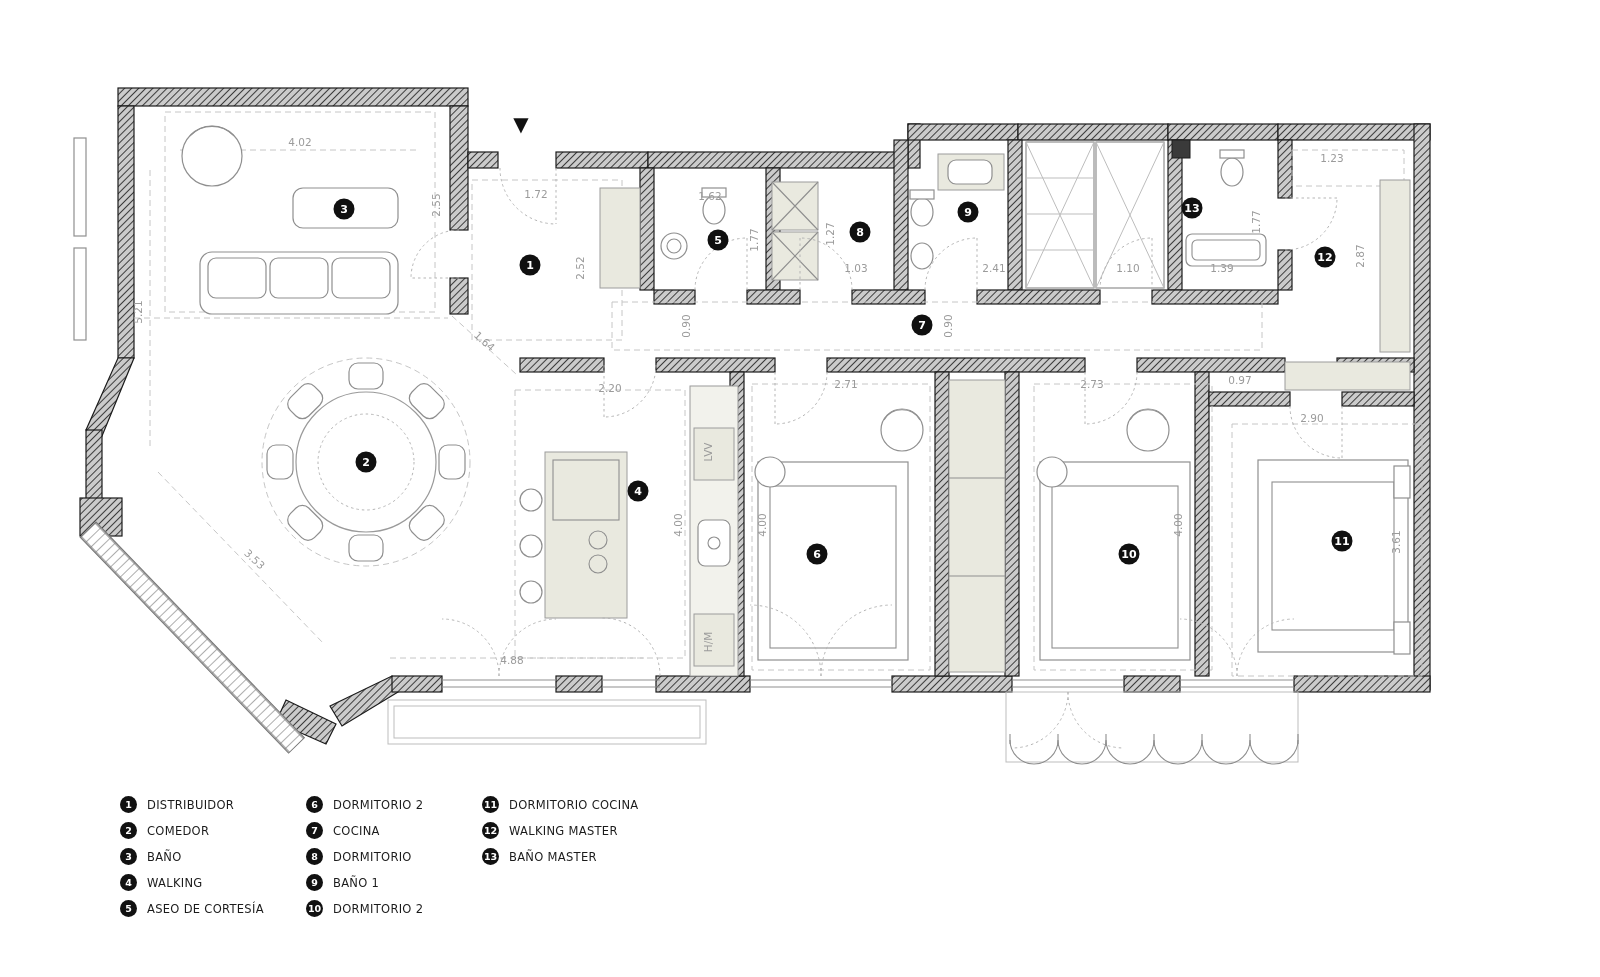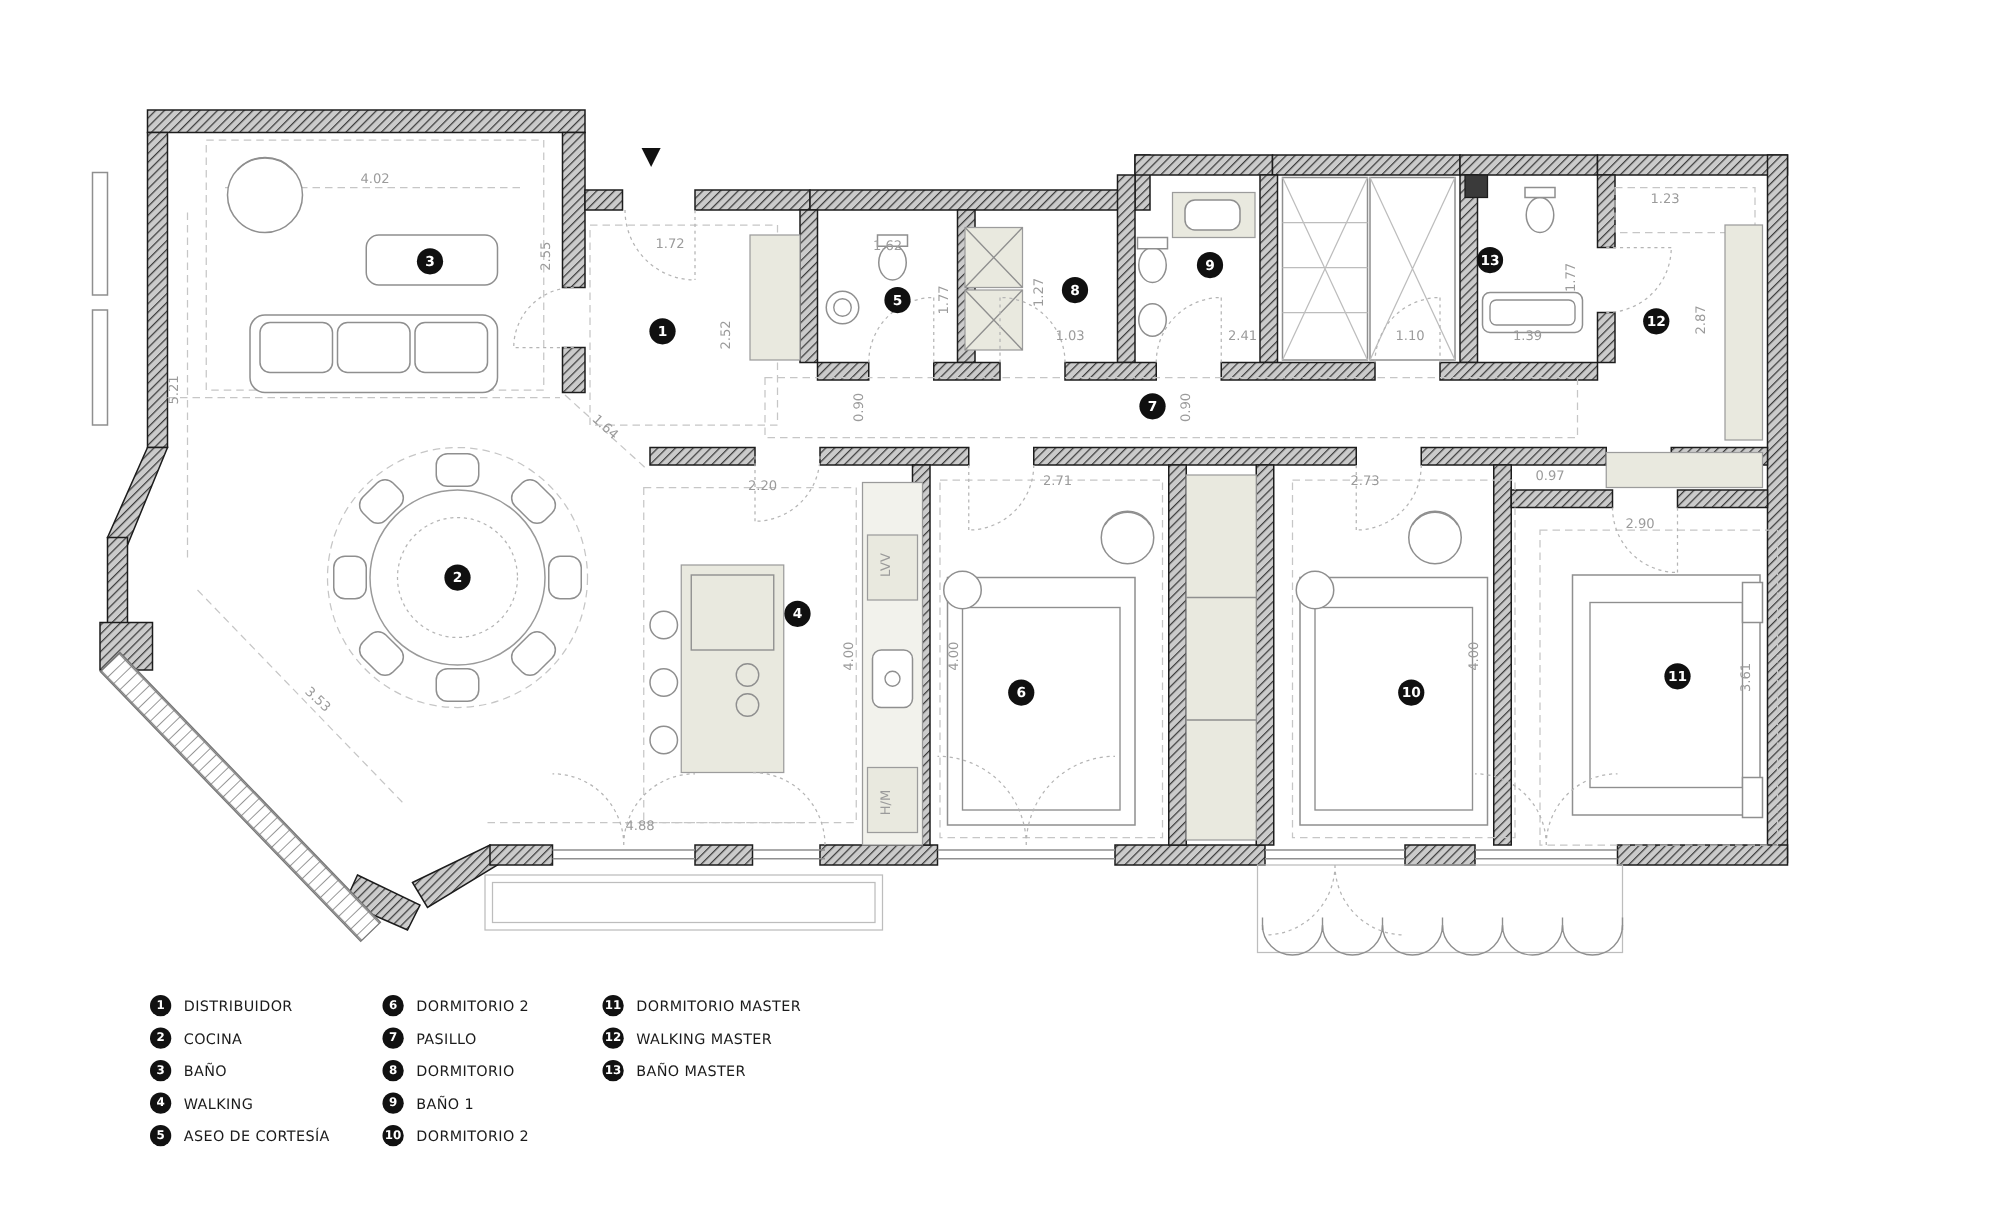--- a/index.html
+++ b/index.html
@@ -365,21 +365,21 @@
 </div>
 
 <div class="legend">
   <div class="legend-col">
       <div class="legend-row">
         <span class="lnum">1</span>
         <span class="llabel">DISTRIBUIDOR</span>
       </div>
       <div class="legend-row">
         <span class="lnum">2</span>
-        <span class="llabel">COCINA</span>
+        <span class="llabel">COMEDOR</span>
       </div>
       <div class="legend-row">
         <span class="lnum">3</span>
         <span class="llabel">BAÑO</span>
       </div>
       <div class="legend-row">
         <span class="lnum">4</span>
         <span class="llabel">WALKING</span>
       </div>
       <div class="legend-row">
@@ -387,39 +387,39 @@
         <span class="llabel">ASEO DE CORTESÍA</span>
       </div>
     </div>
   <div class="legend-col">
       <div class="legend-row">
         <span class="lnum">6</span>
         <span class="llabel">DORMITORIO 2</span>
       </div>
       <div class="legend-row">
         <span class="lnum">7</span>
-        <span class="llabel">PASILLO</span>
+        <span class="llabel">COCINA</span>
       </div>
       <div class="legend-row">
         <span class="lnum">8</span>
         <span class="llabel">DORMITORIO</span>
       </div>
       <div class="legend-row">
         <span class="lnum">9</span>
         <span class="llabel">BAÑO 1</span>
       </div>
       <div class="legend-row">
         <span class="lnum">10</span>
         <span class="llabel">DORMITORIO 2</span>
       </div>
     </div>
   <div class="legend-col">
       <div class="legend-row">
         <span class="lnum">11</span>
-        <span class="llabel">DORMITORIO MASTER</span>
+        <span class="llabel">DORMITORIO COCINA</span>
       </div>
       <div class="legend-row">
         <span class="lnum">12</span>
         <span class="llabel">WALKING MASTER</span>
       </div>
       <div class="legend-row">
         <span class="lnum">13</span>
         <span class="llabel">BAÑO MASTER</span>
       </div>
     </div>

